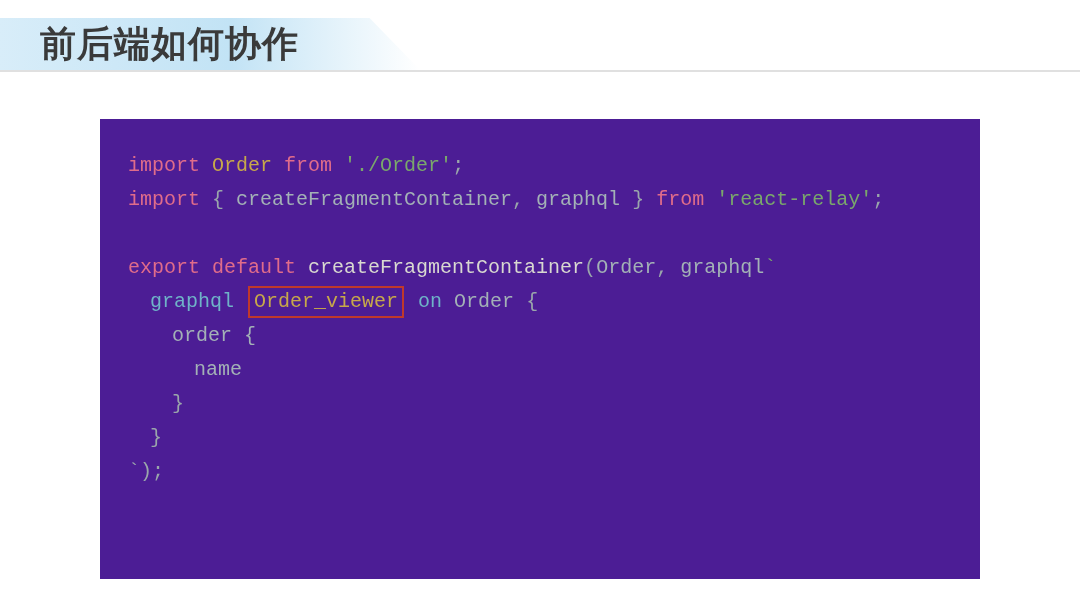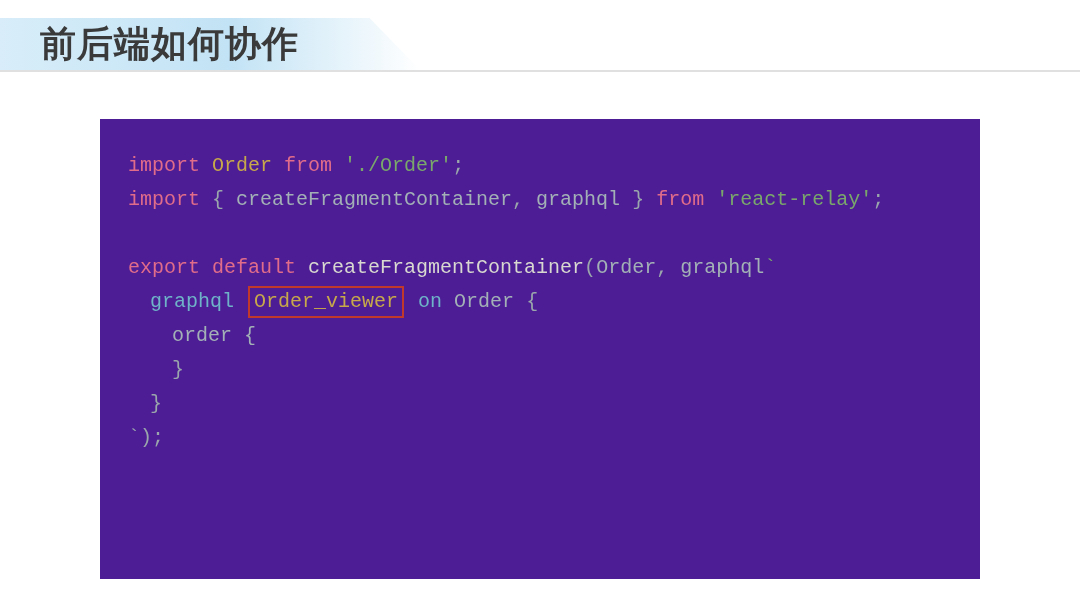--- a/index.html
+++ b/index.html
@@ -82,16 +82,17 @@
   <div class="title-text">前后端如何协作</div>
 </div>
 
 <div class="code-block">
   <div class="line"><span class="tok-keyword">import</span> <span class="tok-type">Order</span> <span class="tok-keyword">from</span> <span class="tok-string">'./Order'</span><span class="tok-punc">;</span></div>
   <div class="line"><span class="tok-keyword">import</span> <span class="tok-punc">{ </span><span class="tok-plain">createFragmentContainer</span><span class="tok-punc">, </span><span class="tok-plain">graphql</span><span class="tok-punc"> }</span> <span class="tok-keyword">from</span> <span class="tok-string">'react-relay'</span><span class="tok-punc">;</span></div>
   <div class="line">&nbsp;</div>
   <div class="line"><span class="tok-keyword">export</span> <span class="tok-keyword">default</span> <span class="tok-func">createFragmentContainer</span><span class="tok-punc">(</span><span class="tok-plain">Order</span><span class="tok-punc">, </span><span class="tok-plain">graphql</span><span class="tok-string">`</span></div>
   <div class="line"><span class="indent-1"><span class="tok-ident">graphql</span> <span class="highlight-box"><span class="tok-highlight">Order_viewer</span></span> <span class="tok-ident">on</span> <span class="tok-plain">Order</span> <span class="tok-punc">{</span></span></div>
   <div class="line"><span class="indent-2 tok-plain">order {</span></div>
+  <div class="line"><span class="indent-3 tok-plain">name</span></div>
   <div class="line"><span class="indent-2 tok-punc">}</span></div>
   <div class="line"><span class="indent-1 tok-punc">}</span></div>
   <div class="line"><span class="tok-punc">`);</span></div>
 </div>
 
 </body></html>

